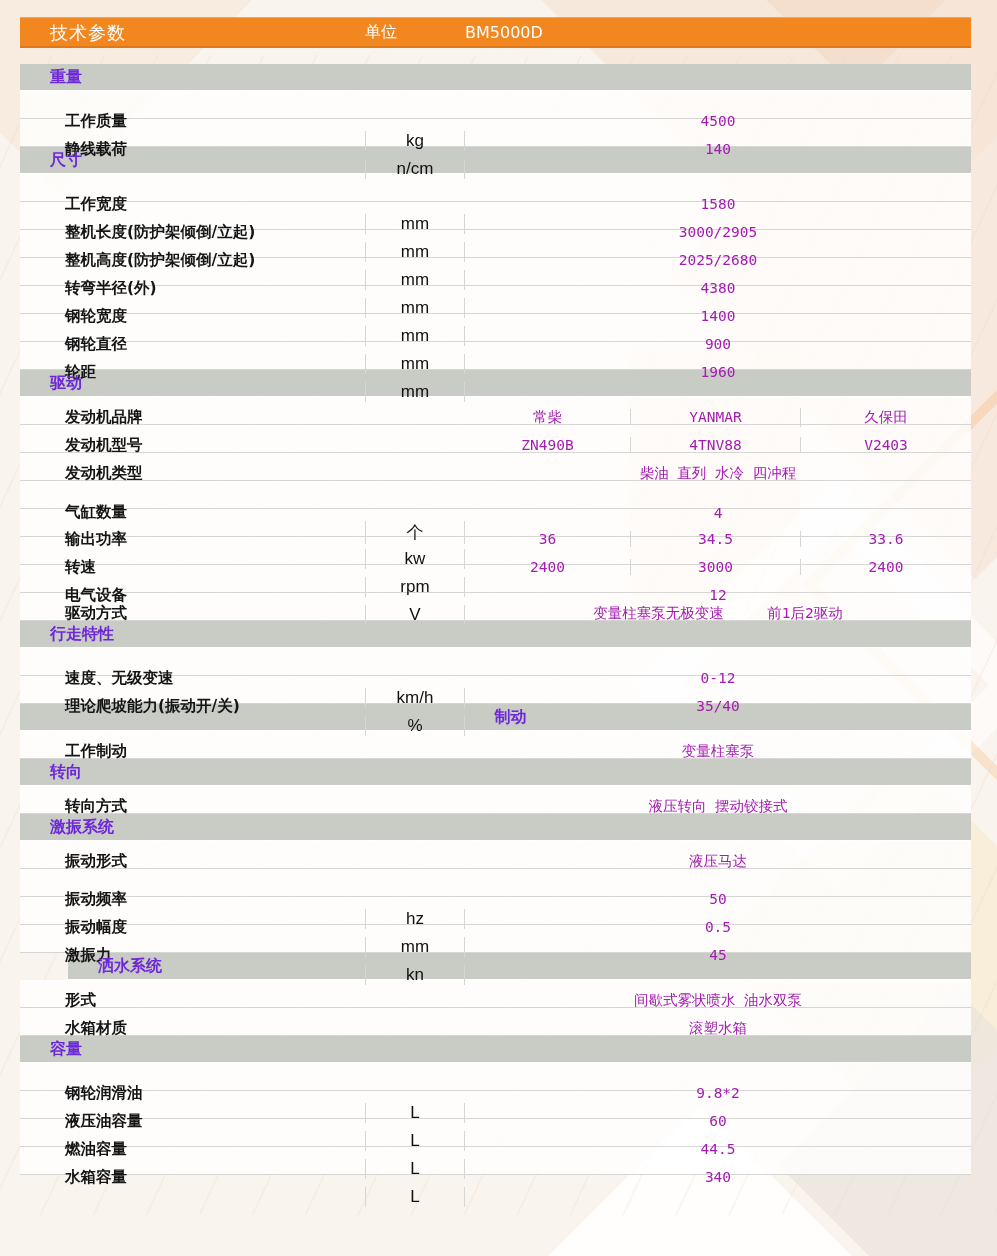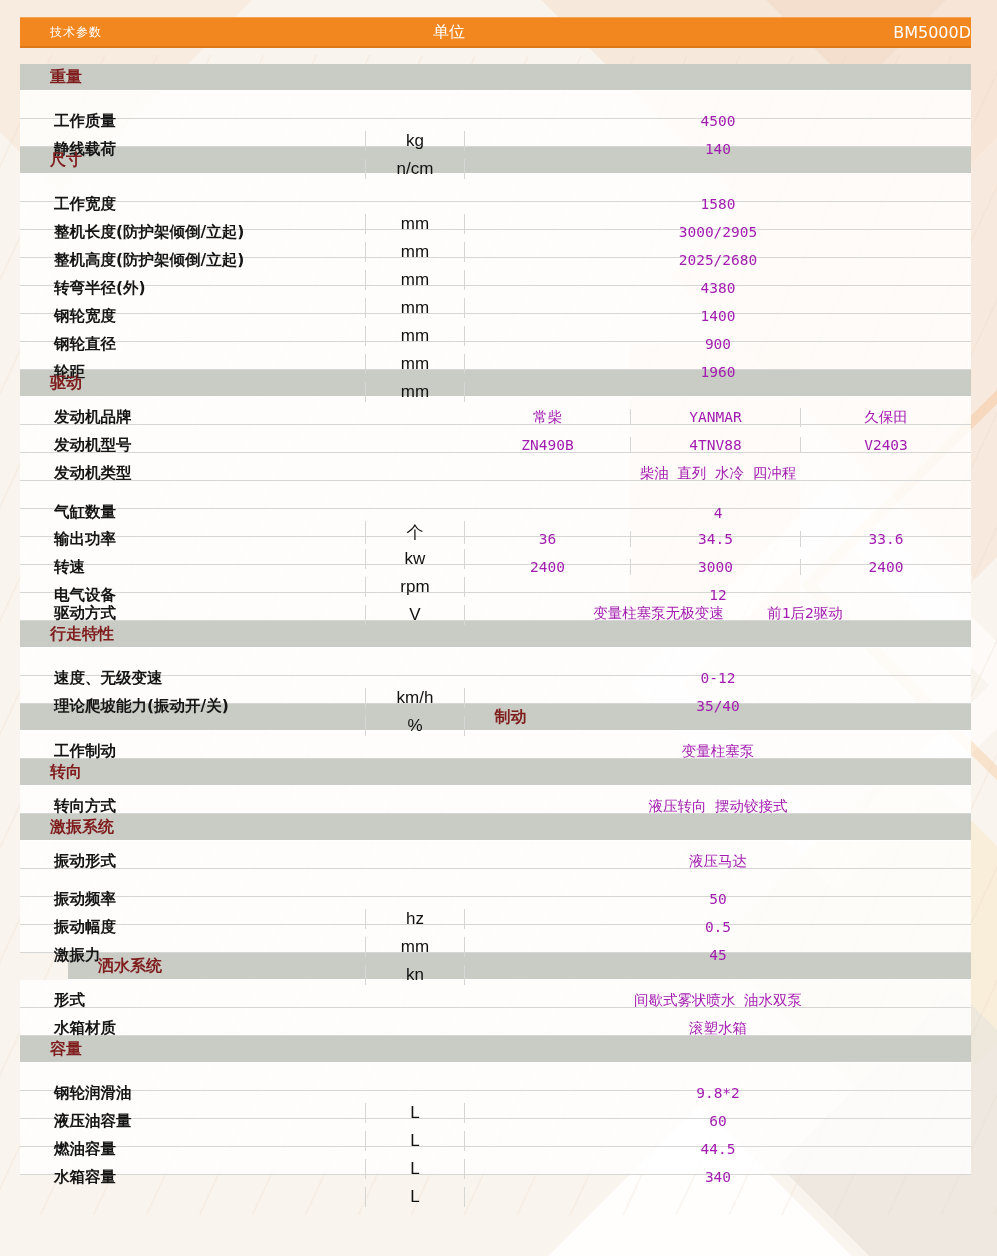--- a/index.html
+++ b/index.html
@@ -18,29 +18,29 @@
   .d7{left:870px;top:420px;width:330px;height:330px;border:10px solid rgba(242,134,31,.17);transform:rotate(45deg);box-sizing:border-box;}
   .d8{left:770px;top:810px;width:270px;height:270px;background:rgba(243,222,166,.28);transform:rotate(45deg);}
   .d9{left:830px;top:1040px;width:250px;height:250px;background:rgba(233,228,220,.75);transform:rotate(45deg);}
   .d10{left:590px;top:1150px;width:220px;height:220px;background:rgba(255,255,255,.85);transform:rotate(45deg);}
   .hatch{left:0;top:55px;width:997px;height:1160px;
          background:repeating-linear-gradient(115deg,transparent 0 46px,rgba(233,212,196,.20) 46px 48px);}
   
   .band{position:absolute;left:20px;top:17px;width:951px;height:31px;z-index:2;
         display:grid;grid-template-columns:345px 100px 1fr;align-items:center;color:#fff;
         box-shadow:inset 0 -2px 0 rgba(180,90,10,.30), inset 0 1px 0 rgba(255,255,255,.25);}
-  .band-c1{padding-left:30px;font-size:12px;font-weight:500;letter-spacing:1px;}
-  .band-c2,.band-c3{text-align:right;font-size:16px;font-weight:500;}
+  .band-c1{padding-left:30px;font-size:18px;font-weight:500;letter-spacing:1px;}
+  .band-c2,.band-c3{text-align:left;font-size:16px;font-weight:500;}
   
   .table{position:absolute;left:20px;top:64px;width:951px;z-index:1;}
   .sec{height:27px;box-sizing:border-box;display:flex;align-items:center;padding-left:30px;
-       font-size:16px;font-weight:600;color:#7f1d1d;border-bottom:1px solid #fff;}
+       font-size:16px;font-weight:600;color:#6d28d9;border-bottom:1px solid #fff;}
   .row{display:grid;grid-template-columns:345px 100px 1fr;height:28px;box-sizing:border-box;
        background:rgba(255,255,255,.82);border-bottom:1px solid #D6D6D4;}
-  .c-name{display:flex;align-items:center;padding-left:34px;font-size:15.5px;font-weight:600;
+  .c-name{display:flex;align-items:center;padding-left:45px;font-size:15.5px;font-weight:600;
           color:#151515;white-space:nowrap;overflow:hidden;}
   .c-unit{display:flex;align-items:center;justify-content:center;
           border-left:1px solid #D6D6D4;border-right:1px solid #D6D6D4;
           font-family:"Liberation Sans",sans-serif;font-size:17px;color:#111;margin-top:40px;}
   .c-val{display:flex;align-items:center;justify-content:center;
          font-family:"DejaVu Sans Mono",monospace;font-size:14.5px;color:#a21caf;white-space:pre;}
   .c-val.split{display:grid;grid-template-columns:165px 170px 1fr;}
   .sub{display:flex;align-items:center;justify-content:center;}
   .sub + .sub{border-left:1px solid #D6D6D4;}
 </style>

